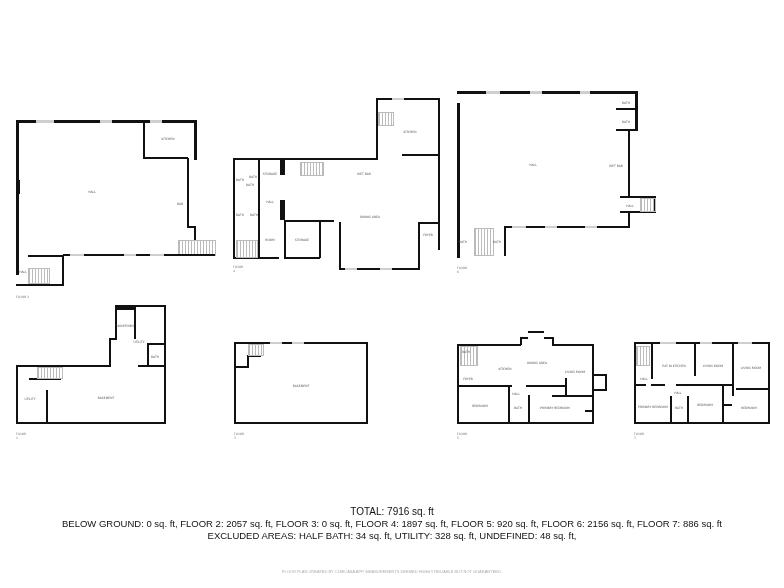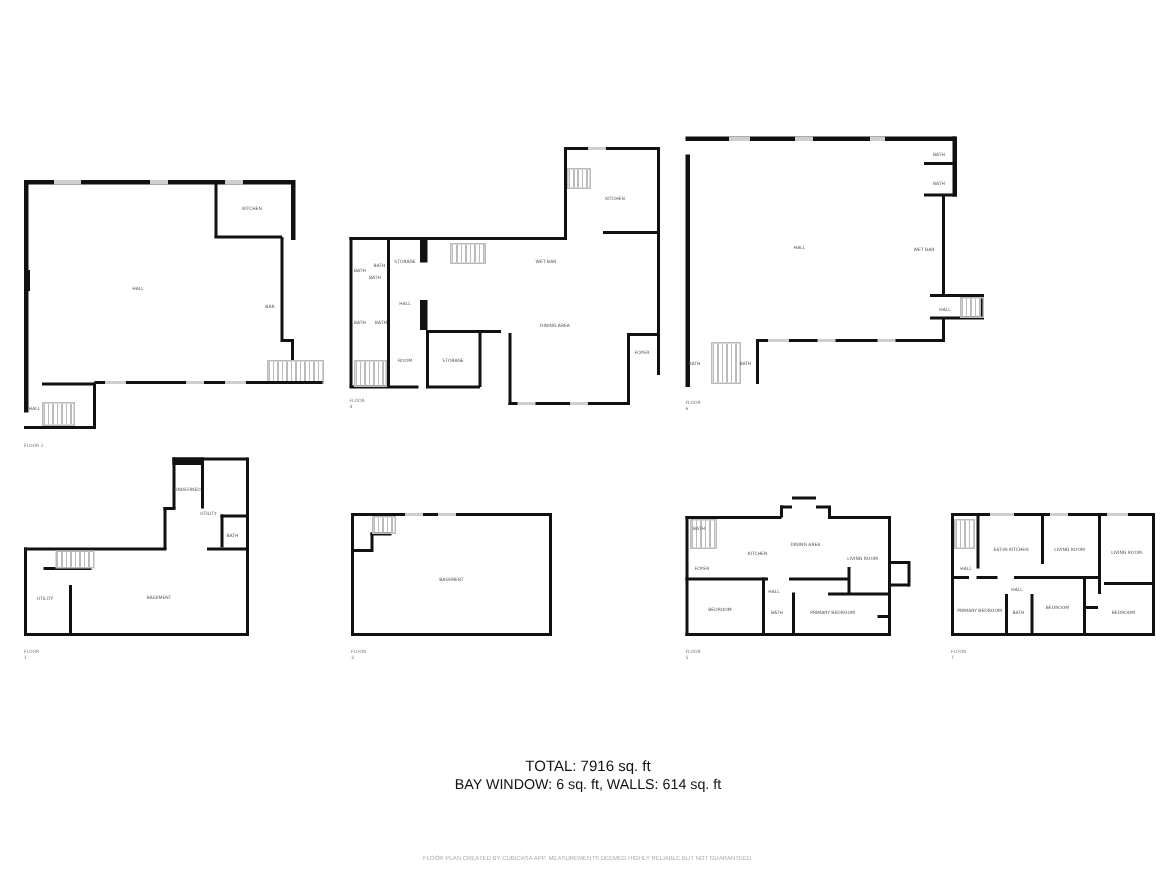--- a/index.html
+++ b/index.html
@@ -220,15 +220,16 @@
   <div class="lbl" style="left:678px;top:391px;">HALL</div>
   <div class="lbl" style="left:653px;top:405px;">PRIMARY BEDROOM</div>
   <div class="lbl" style="left:679px;top:406px;">BATH</div>
   <div class="lbl" style="left:705px;top:403px;">BEDROOM</div>
   <div class="lbl" style="left:749px;top:406px;">BEDROOM</div>
   <div class="flabel" style="left:634px;top:432px;">FLOOR 7</div>
 </div>
 
 <div class="summary">
   <div class="total">TOTAL: 7916 sq. ft</div>
-  <div class="line">BAY WINDOW: 6 sq. ft, WALLS: 614 sq. ft</div>
+  <div class="line">BELOW GROUND: 0 sq. ft, FLOOR 2: 2057 sq. ft, FLOOR 3: 0 sq. ft, FLOOR 4: 1897 sq. ft, FLOOR 5: 920 sq. ft, FLOOR 6: 2156 sq. ft, FLOOR 7: 886 sq. ft</div>
+  <div class="line">EXCLUDED AREAS: HALF BATH: 34 sq. ft, UTILITY: 328 sq. ft, UNDEFINED: 48 sq. ft,</div>
 </div>
 <div class="credit">FLOOR PLAN CREATED BY CUBICASA APP. MEASUREMENTS DEEMED HIGHLY RELIABLE BUT NOT GUARANTEED.</div>
 
 </body></html>

